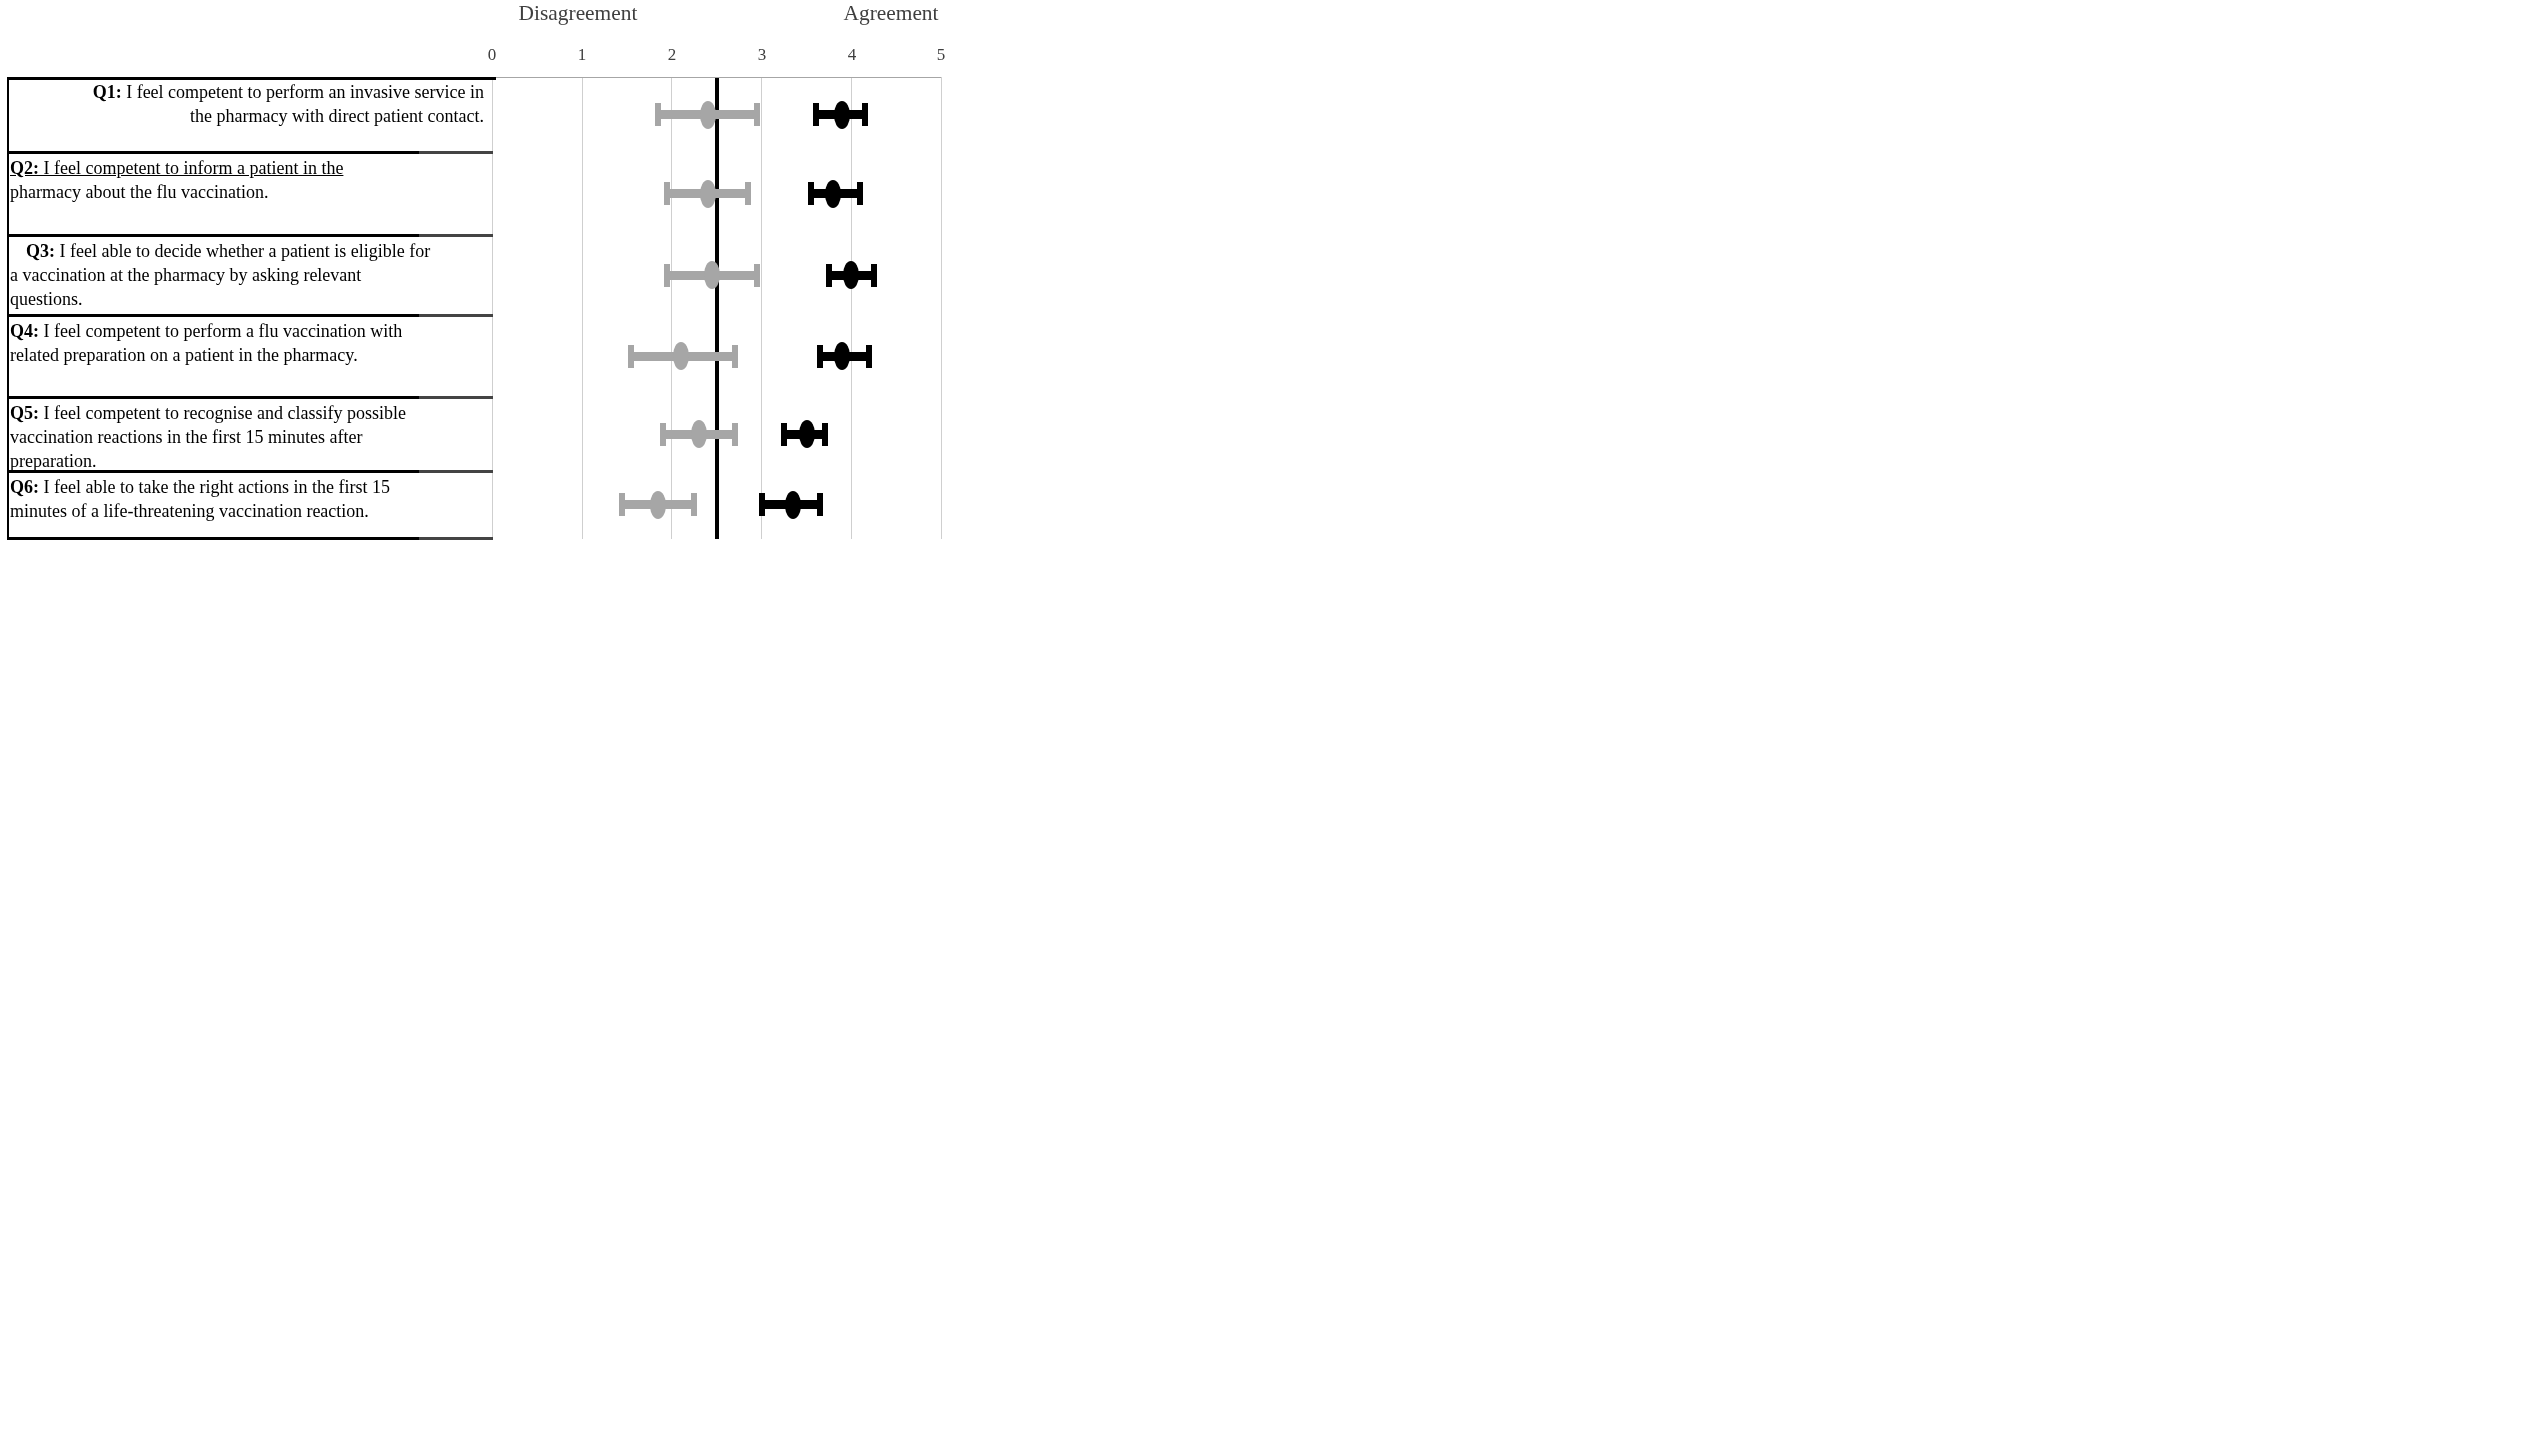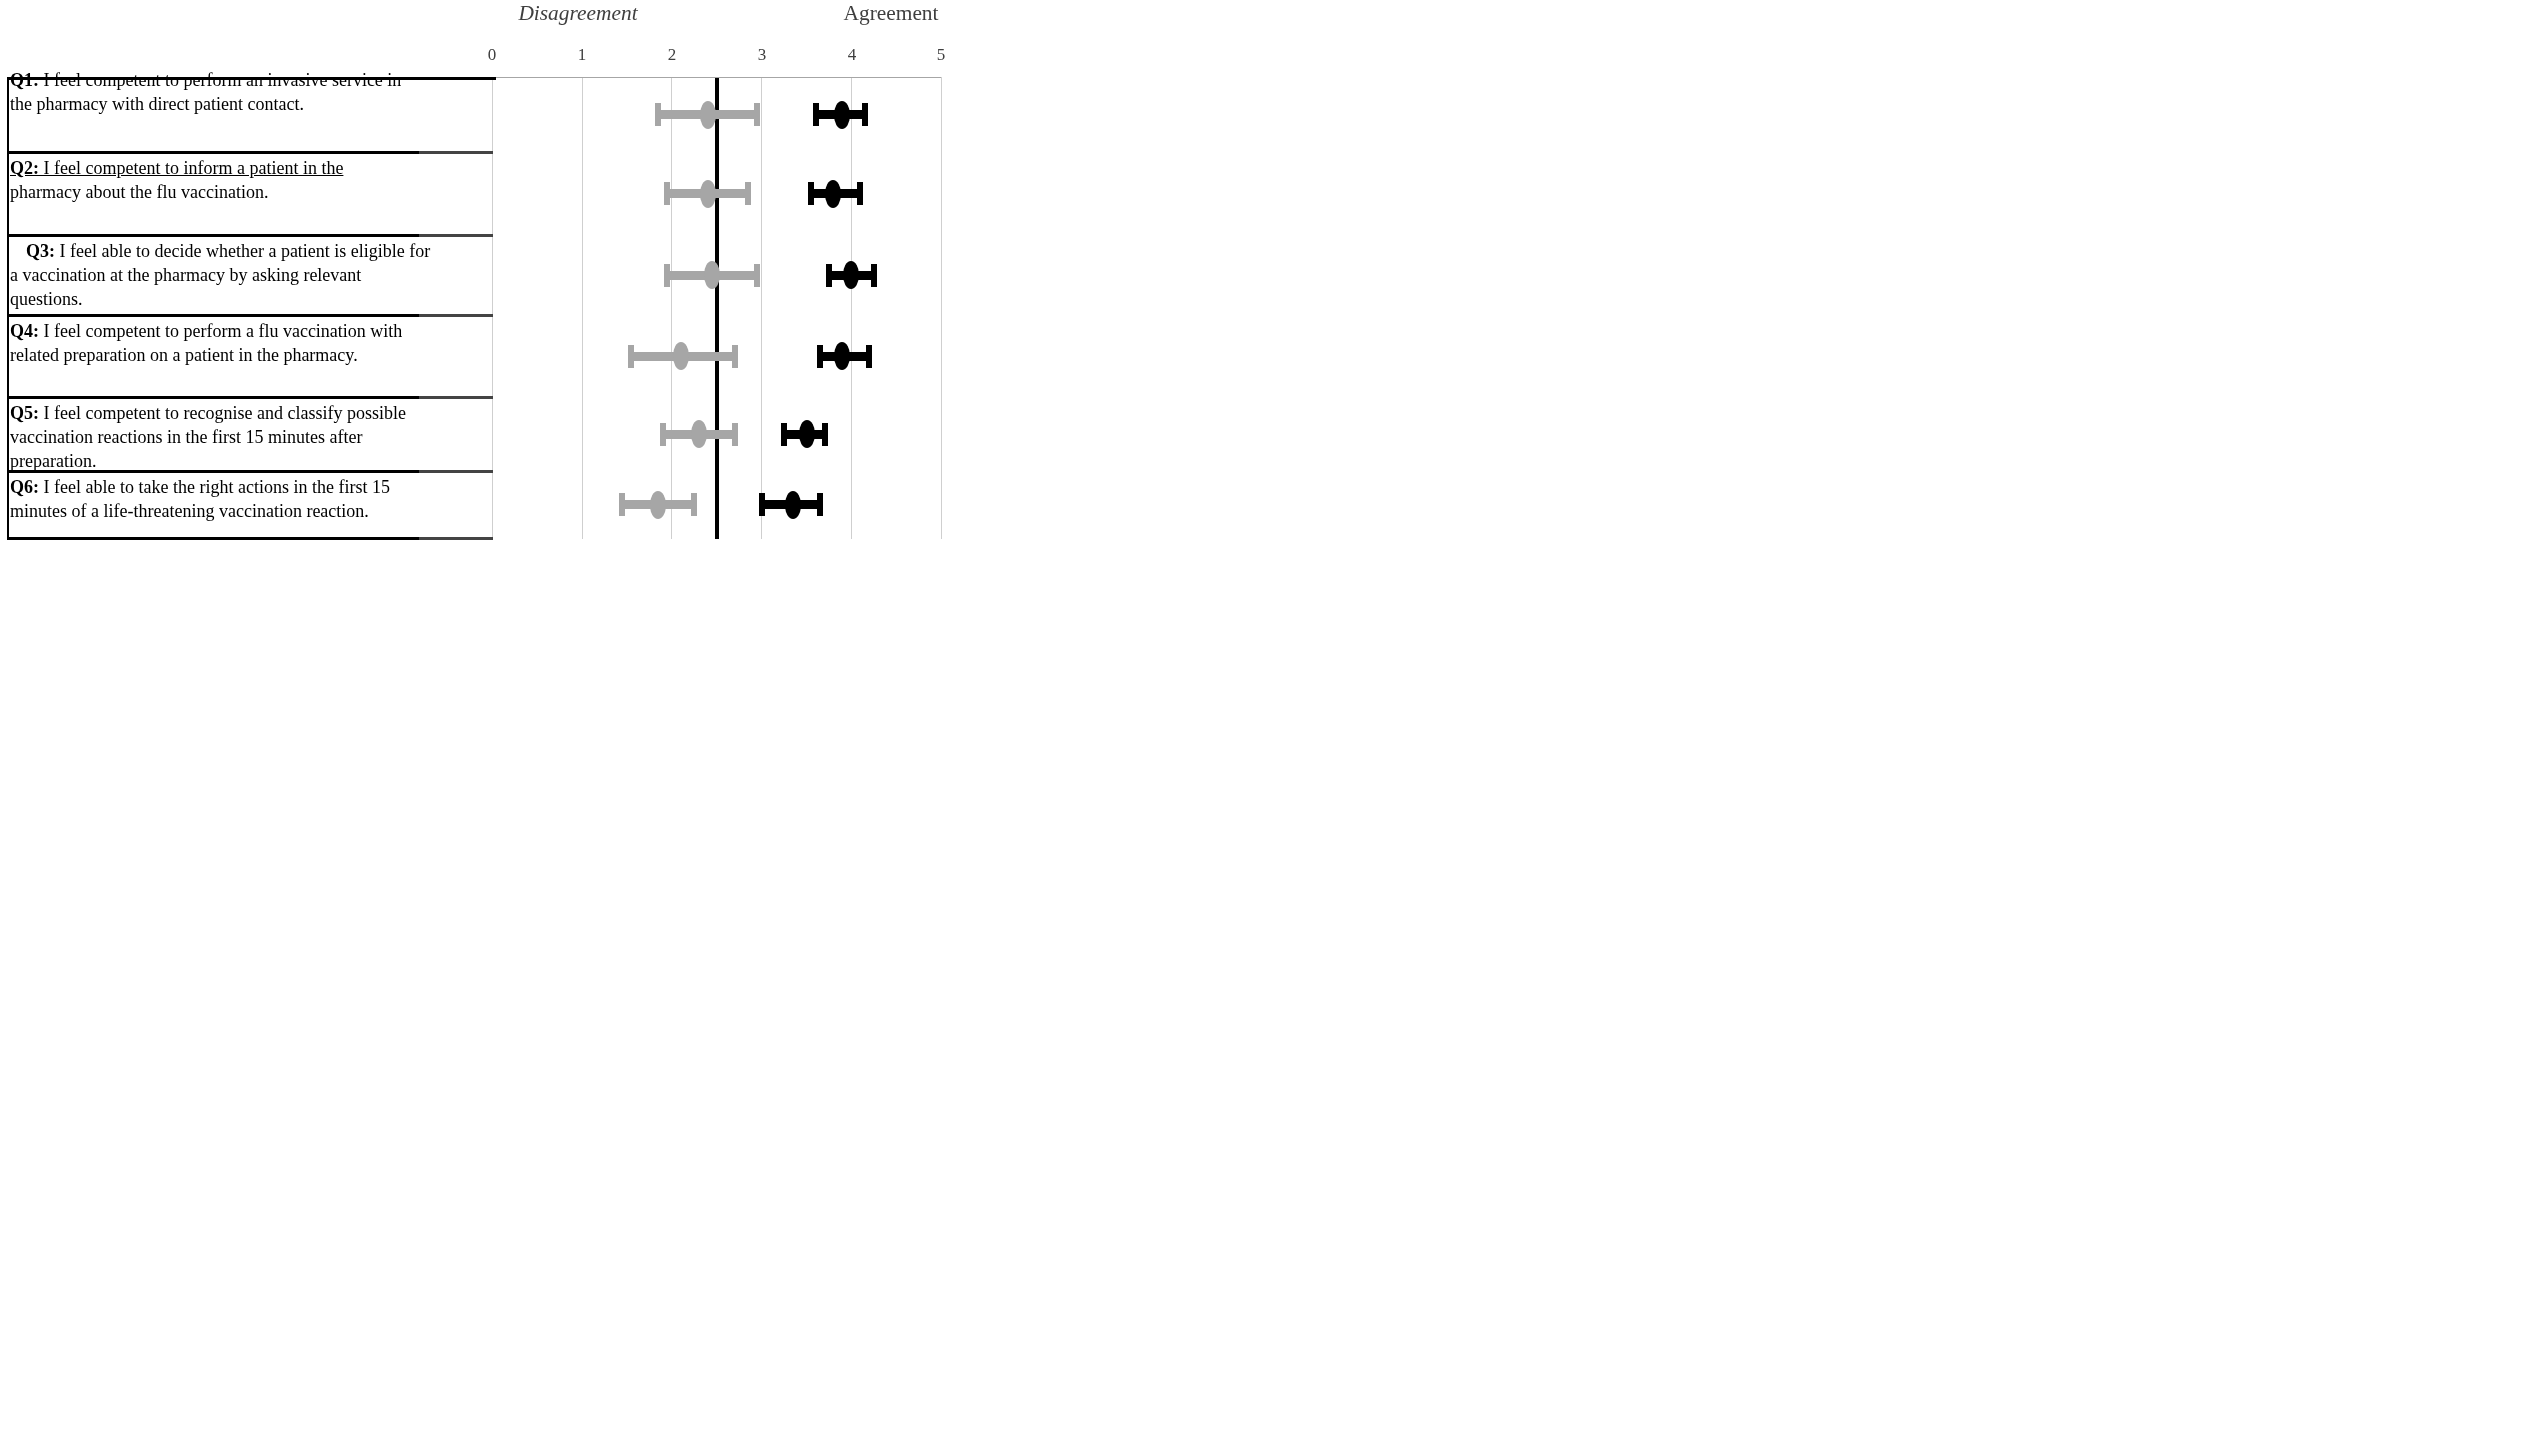--- a/index.html
+++ b/index.html
@@ -24,21 +24,21 @@
   }
   .qtext b{font-weight:700;}
   .cibar{position:absolute; height:8.8px;}
   .cicap{position:absolute; width:6.3px; height:22.6px;}
   .dot{position:absolute; width:16.4px; height:28px; border-radius:50%;}
 </style>
 </head>
 <body>
 
 <div class="canvas">
-  <div class="hdr" id="hdr-dis" style="left: 578px; font-style: italic;">Disagreement</div>
+  <div class="hdr" id="hdr-dis" style="left: 578px;">Disagreement</div>
   <div class="hdr" id="hdr-agr" style="left: 891px;">Agreement</div>
   <div id="ticks">
       <div class="tick" style="left: 492px;">0</div>
       <div class="tick" style="left: 582px;">1</div>
       <div class="tick" style="left: 672px;">2</div>
       <div class="tick" style="left: 762px;">3</div>
       <div class="tick" style="left: 852px;">4</div>
       <div class="tick" style="left: 941px;">5</div>
     </div>
   <div id="plot">
@@ -59,21 +59,21 @@
       <div class="hline" style="left: 7px; top: 234px; width: 412px; background: rgb(0, 0, 0);"></div>
       <div class="hline" style="left: 419px; top: 234px; width: 74px; background: rgb(68, 68, 68);"></div>
       <div class="hline" style="left: 7px; top: 314px; width: 412px; background: rgb(0, 0, 0);"></div>
       <div class="hline" style="left: 419px; top: 314px; width: 74px; background: rgb(68, 68, 68);"></div>
       <div class="hline" style="left: 7px; top: 396px; width: 412px; background: rgb(0, 0, 0);"></div>
       <div class="hline" style="left: 419px; top: 396px; width: 74px; background: rgb(68, 68, 68);"></div>
       <div class="hline" style="left: 7px; top: 470px; width: 412px; background: rgb(0, 0, 0);"></div>
       <div class="hline" style="left: 419px; top: 470px; width: 74px; background: rgb(68, 68, 68);"></div>
       <div class="hline" style="left: 7px; top: 537px; width: 412px; background: rgb(0, 0, 0);"></div>
       <div class="hline" style="left: 419px; top: 537px; width: 74px; background: rgb(68, 68, 68);"></div>
-      <div style="position: absolute; left: 10px; top: 68px; width: 474px; height: 70px;">
+      <div style="position: absolute; left: 10px; top: 80px; width: 474px; height: 70px; text-align: right;">
         <div class="qtext" style="position: static;"><b>Q1:</b><span> I feel competent to perform an invasive service in</span></div>
         <div class="qtext" style="position: static;">the pharmacy with direct patient contact.</div>
       </div>
       <div style="position: absolute; left: 10px; top: 156px; width: 474px; height: 78px;">
         <div class="qtext" style="position: static; text-decoration: underline;"><b>Q2:</b><span> I feel competent to inform a patient in the</span></div>
         <div class="qtext" style="position: static;">pharmacy about the flu vaccination.</div>
       </div>
       <div style="position: absolute; left: 10px; top: 239px; width: 474px; height: 75px;">
         <div class="qtext" style="position: static; margin-left: 16px;"><b>Q3:</b><span> I feel able to decide whether a patient is eligible for</span></div>
         <div class="qtext" style="position: static;">a vaccination at the pharmacy by asking relevant</div>

